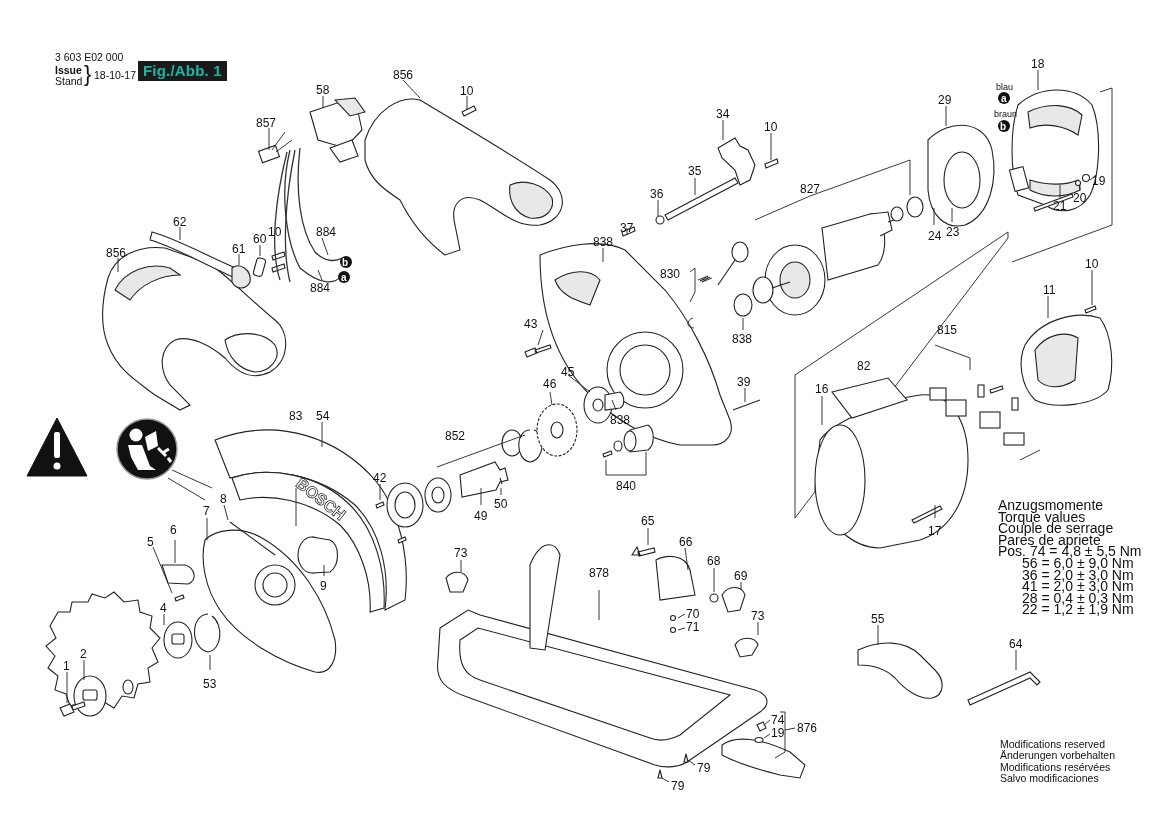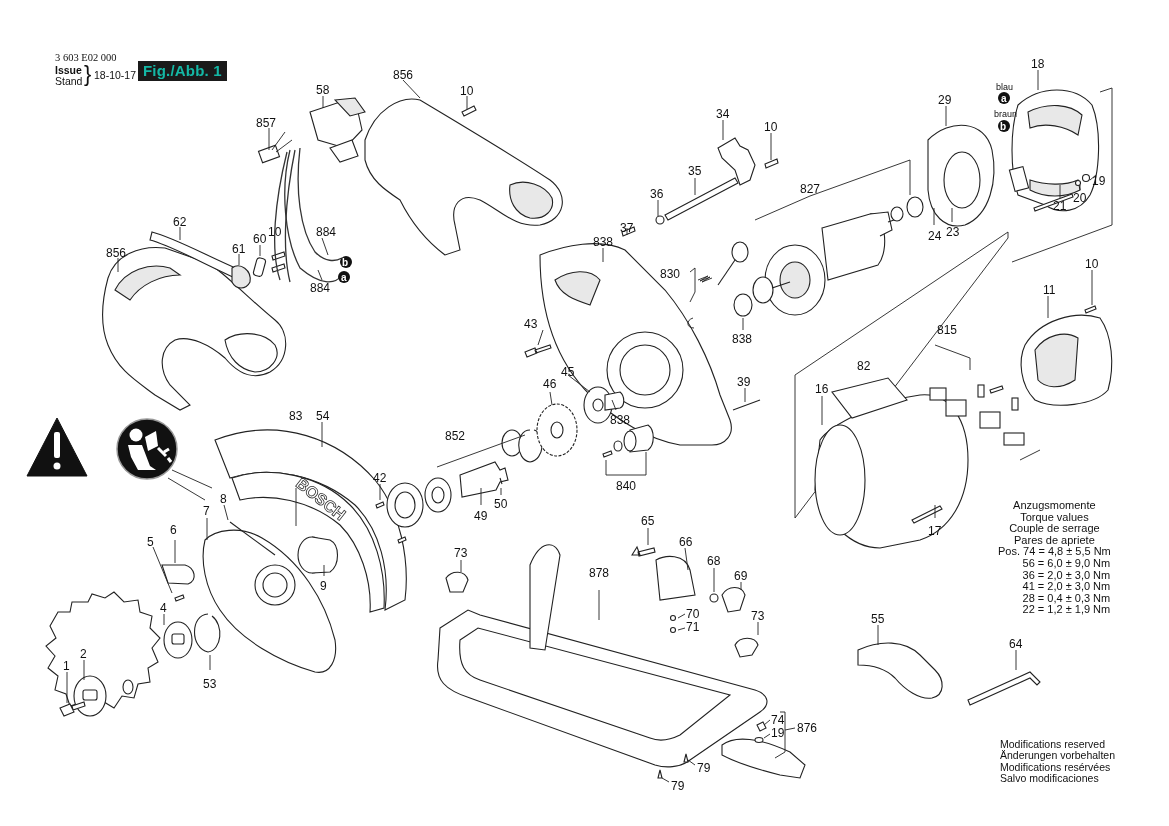--- a/index.html
+++ b/index.html
@@ -2,36 +2,36 @@
 <html><head>
 <meta charset="utf-8">
 <style>
   html, body { margin:0; padding:0; background:#ffffff; }
   body { width:1169px; height:826px; position:relative; overflow:hidden;
          font-family:"Liberation Sans", sans-serif; color:#111; }
   #diagram { position:absolute; left:0; top:0; width:1169px; height:826px; }
   .hdr { position:absolute; font-size:10.5px; line-height:11px; }
   .fig-badge { position:absolute; left:138px; top:61px; background:#1a1a1a; color:#14b8a6;
                font-weight:bold; font-size:15px; padding:1px 5px 2px 5px; letter-spacing:0.2px; }
-  .torque { position:absolute; left:998px; top:500px; font-size:11px; line-height:11.6px;text-align:center; }
+  .torque { position:absolute; left:998px; top:500px; font-size:14px; line-height:11.6px; }
   .torque .indent { padding-left:24px; }
   .mods { position:absolute; left:1000px; top:739px; font-size:10.5px; line-height:11.4px; }
   .callout { font-size:12px; font-weight:normal; fill:#111; font-family:"Liberation Sans", sans-serif; }
   .part { fill:#ffffff; stroke:#222; stroke-width:1.1; }
   .part-g { fill:#e8e8e8; stroke:#222; stroke-width:1.1; }
   .lead { stroke:#222; stroke-width:0.9; fill:none; }
   .wire { stroke:#333; stroke-width:1.3; fill:none; }
   .frame { stroke:#222; stroke-width:0.9; fill:none; }
   .wlabel { font-size:9px; fill:#111; font-family:"Liberation Sans", sans-serif; }
   .badge-text { font-size:10px; font-weight:bold; fill:#fff; font-family:"Liberation Sans", sans-serif; }
 </style>
 </head>
 <body>
 
-<div class="hdr" style="left:55px;top:52px;font-family:Liberation Serif, serif;">3 603 E02 000</div>
+<div class="hdr" style="left:55px;top:52px;">3 603 E02 000</div>
 <div class="hdr" style="left:55px;top:65px;font-weight:bold;">Issue</div>
 <div class="hdr" style="left:55px;top:76px;">Stand</div>
 <div class="hdr" style="left:84px;top:63px;font-size:22px;line-height:22px;">}</div>
 <div class="hdr" style="left:94px;top:70px;">18-10-17</div>
 <div class="fig-badge">Fig./Abb. 1</div>
 
 <svg id="diagram" viewBox="0 0 1169 826" xmlns="http://www.w3.org/2000/svg">
 
   <g>
     <polygon points="57,418 27,476 87,476" fill="#111" stroke="#111" stroke-width="1"></polygon>

